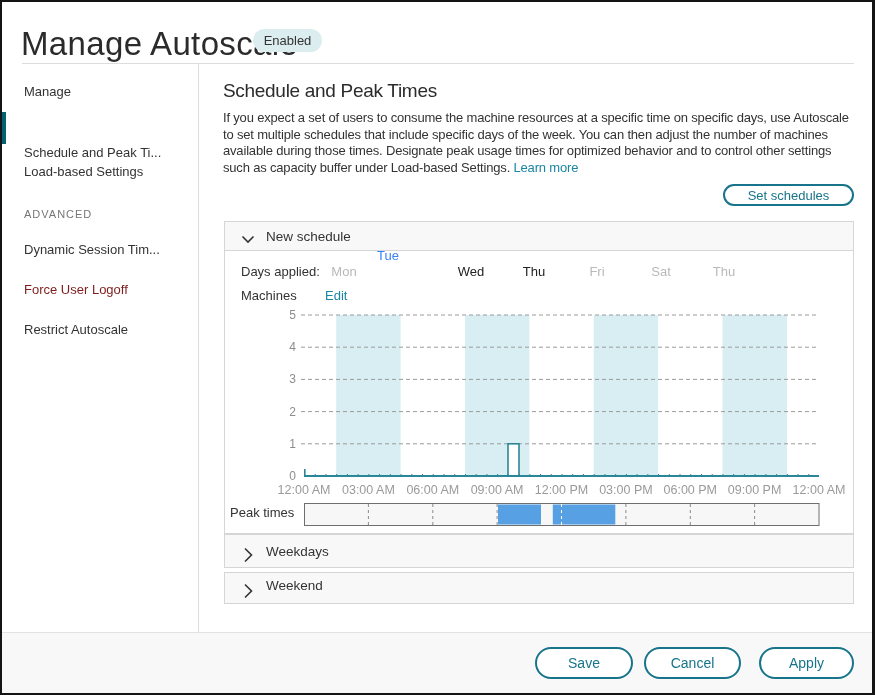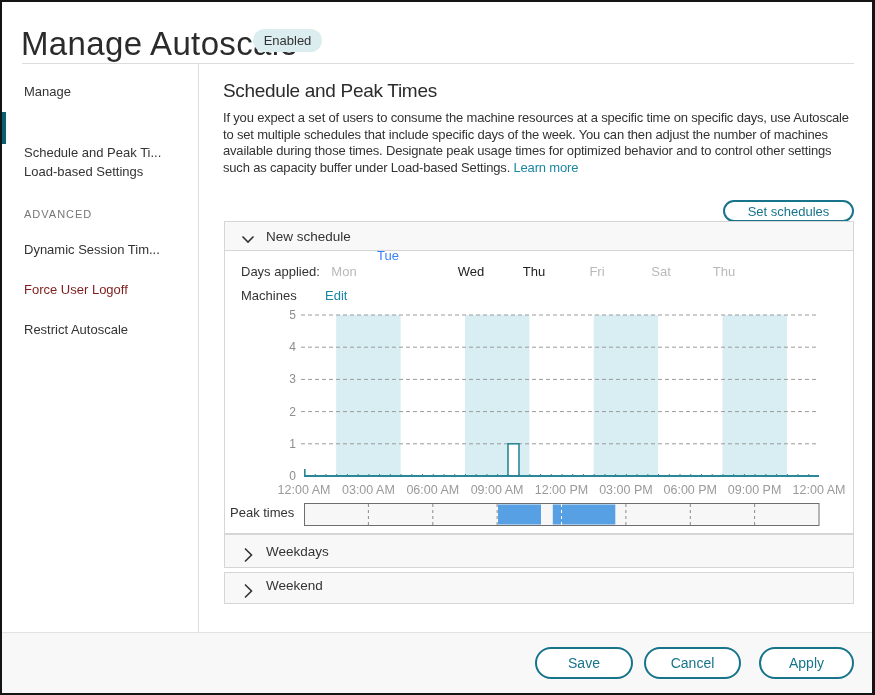--- a/index.html
+++ b/index.html
@@ -24,21 +24,21 @@
   <div class="abs" style="left:24px; top:124px; font-size:13px; color:#333;margin-top:21px;">Schedule and Peak Ti...</div>
   <div class="abs" style="left:24px; top:164px; font-size:13px; color:#333;">Load-based Settings</div>
   <div class="abs" style="left:24px; top:208px; font-size:11px; color:#767676; letter-spacing:1px;">ADVANCED</div>
   <div class="abs" style="left:24px; top:242px; font-size:13px; color:#333;">Dynamic Session Tim...</div>
   <div class="abs" style="left:24px; top:282px; font-size:13px; color:#7f1d1d;">Force User Logoff</div>
   <div class="abs" style="left:24px; top:322px; font-size:13px; color:#333;">Restrict Autoscale</div>
 
   <div class="abs" style="left:223px; top:80px; font-size:19px; letter-spacing:-0.3px; color:#2b2b2b;">Schedule and Peak Times</div>
   <div class="abs" style="left:223px; top:110px; font-size:13px; letter-spacing:-0.18px; line-height:16.5px; color:#333; white-space:nowrap;">If you expect a set of users to consume the machine resources at a specific time on specific days, use Autoscale<br>to set multiple schedules that include specific days of the week. You can then adjust the number of machines<br>available during those times. Designate peak usage times for optimized behavior and to control other settings<br>such as capacity buffer under Load-based Settings. <span class="teal">Learn more</span></div>
 
-  <div class="btn" style="left:723px; top:184px; width:131px; height:22px; font-size:13px;margin-top:16px;">Set schedules</div>
+  <div class="btn" style="left:723px; top:184px; width:131px; height:22px; font-size:13px;">Set schedules</div>
 
   <div class="abs" style="left:224px; top:221px; width:630px; height:313px; border:1px solid #d6d6d6; background:#fff;">
     <div style="height:29px; background:#f8f8f8; border-bottom:1px solid #d6d6d6;"></div>
   </div>
   <svg class="abs" style="left:241px; top:233px;" width="14" height="11" viewBox="0 0 14 11">
     <path d="M1.5 3.5 L7 9 L12.5 3.5" fill="none" stroke="#333" stroke-width="1.6"></path>
   </svg>
   <div class="abs" style="left:266px; top:229px; font-size:13.5px; color:#333;">New schedule</div>
 
   <div class="abs" style="left:241px; top:264px; font-size:13px; color:#333;">Days applied:</div>

